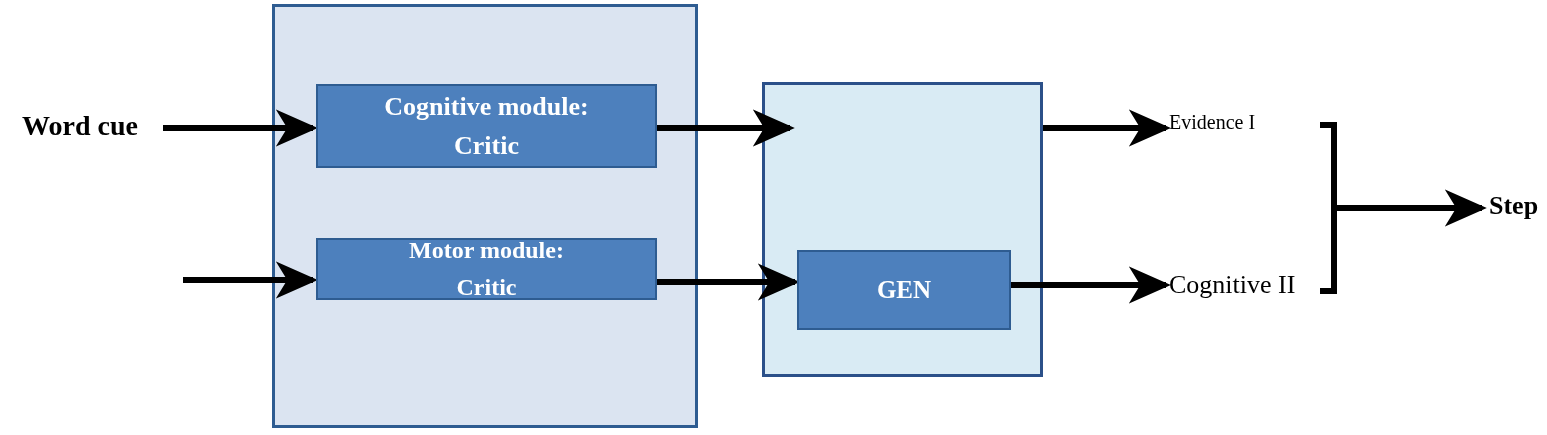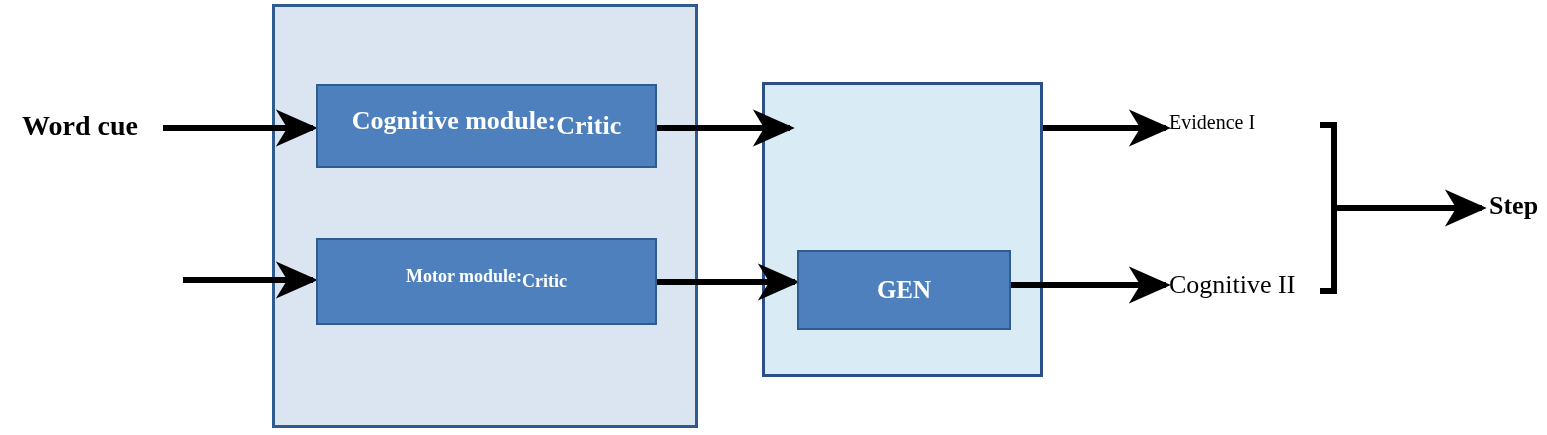--- a/index.html
+++ b/index.html
@@ -41,37 +41,38 @@
   
   .module-box {
     position: absolute;
     background: #4d80bd;
     border: 2px solid #2e5c91;
     box-sizing: border-box;
     color: #ffffff;
     font-weight: bold;
     text-align: center;
     display: flex;
+    flex-direction: column;
     align-items: center;
     justify-content: center;
     line-height: 1.05;
   }
   #cognitive-module {
     left: 316px;
     top: 84px;
     width: 341px;
     height: 84px;
     font-size: 26px;
   }
   #motor-module {
     left: 316px;
     top: 238px;
     width: 341px;
-    height: 87px;
-    font-size: 18px;
+    height: 62px;
+    font-size: 24px;
   }
   .module-line-1 { margin-bottom: 11px; }
   .module-line-2 { }
 
   #gen-box {
     left: 797px;
     top: 250px;
     width: 214px;
     height: 80px;
     font-size: 25px;

